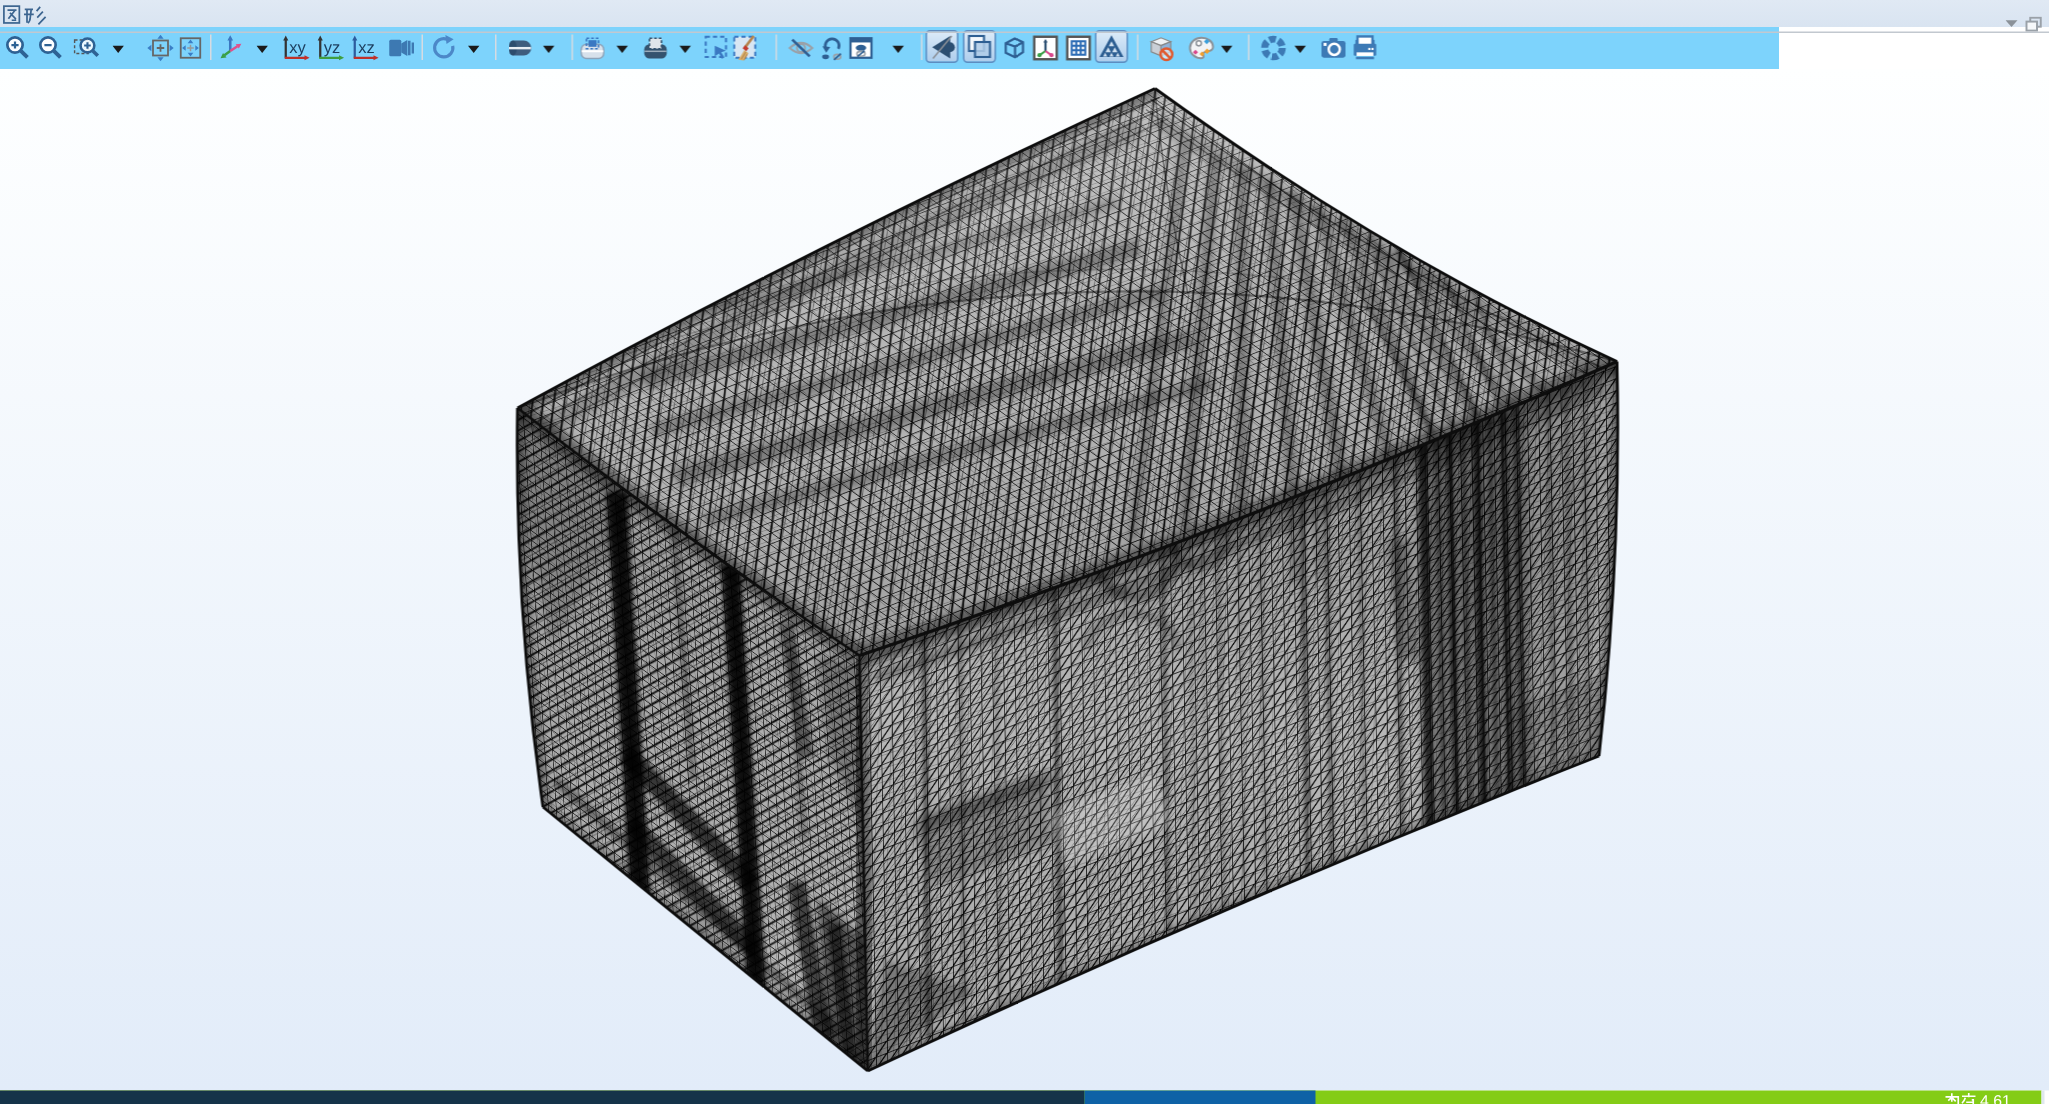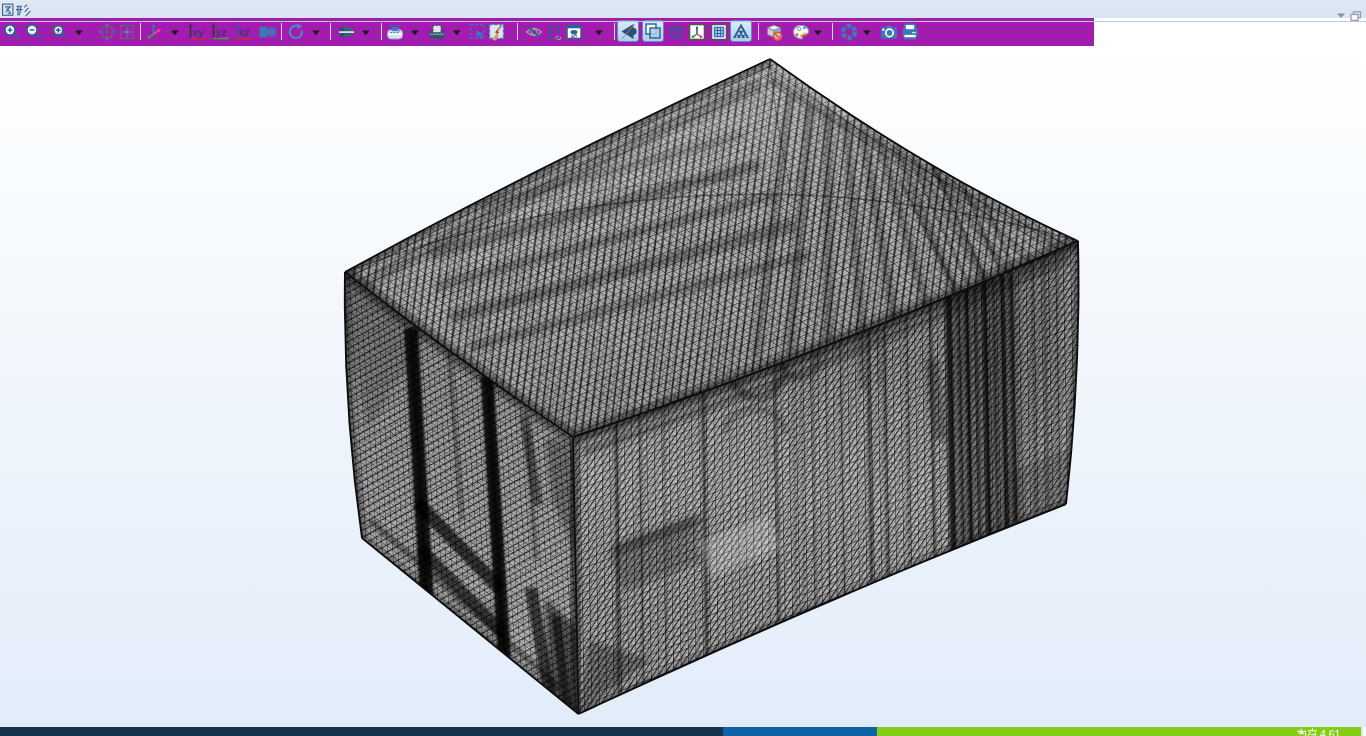--- a/index.html
+++ b/index.html
@@ -1,16 +1,16 @@
 <!DOCTYPE html>
 <html><head><meta charset="utf-8"><style>
 html,body{margin:0;padding:0;width:1366px;height:736px;overflow:hidden;font-family:"Liberation Sans",sans-serif;background:#fff}
 #title{position:absolute;left:0;top:0;width:1366px;height:18px;background:linear-gradient(#e0e9f4,#d9e4f1)}
 #hl{position:absolute;left:0;top:21px;width:1366px;height:1px;background:#c2c8cf}
-#tools{position:absolute;left:0;top:18px;width:1094px;height:28px;background:#a21caf}
+#tools{position:absolute;left:0;top:18px;width:1186px;height:28px;background:#7dd3fc}
 #canvas{position:absolute;left:0;top:46px;width:1366px;height:681px;background:linear-gradient(#feffff,#e2ecf9)}
 #status{position:absolute;left:0;top:727px;width:1361px;height:9px;background:#84cc16}
 .seg1{position:absolute;left:0;top:0;width:723px;height:9px;background:#153349}
 .seg2{position:absolute;left:723px;top:0;width:154px;height:9px;background:#0e62a6}
 .sline{position:absolute;left:1361px;top:0;width:2px;height:9px;background:#dfe7ee}
 .stxt2{overflow:hidden}
 .ic{position:absolute;top:5px}
 .sep{position:absolute;top:5px;width:1px;height:17px;background:#d6dbe1}
 .da{position:absolute;top:12px}
 .pb{position:absolute;top:2px;width:20px;height:20px;border:1px solid #5d8cc0;border-radius:3px;background:linear-gradient(#dcebf9,#aecdec)}

